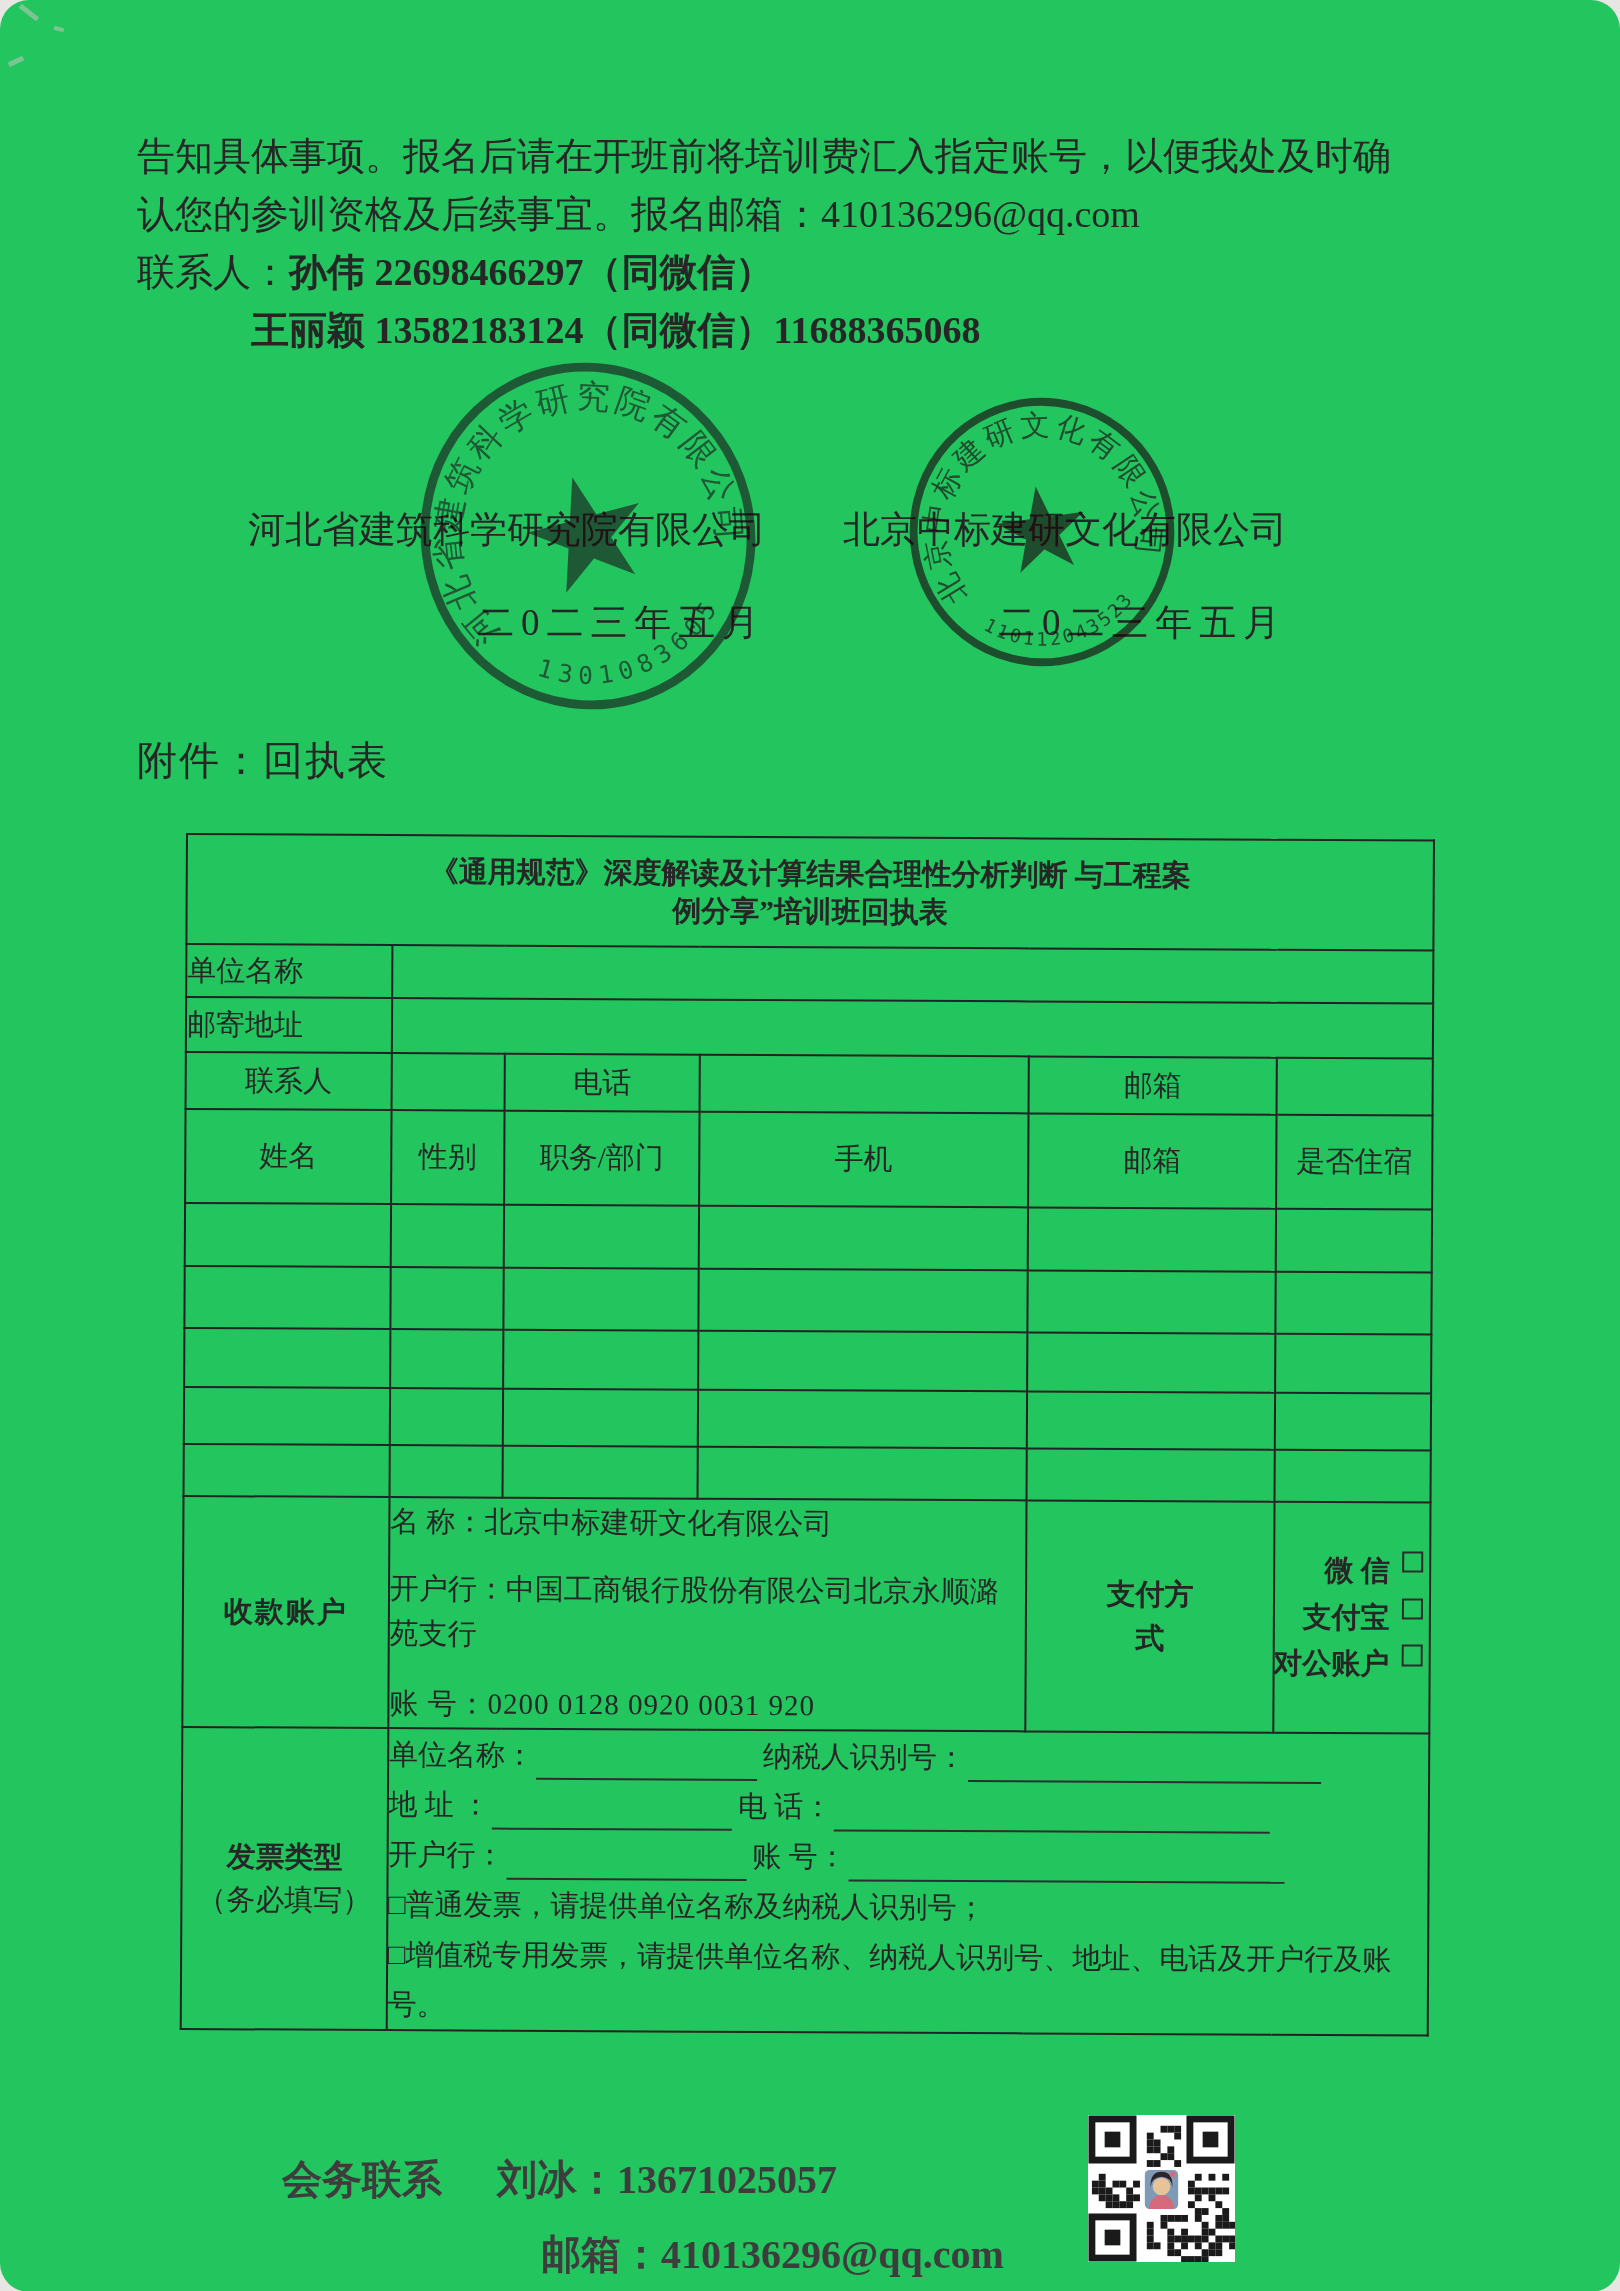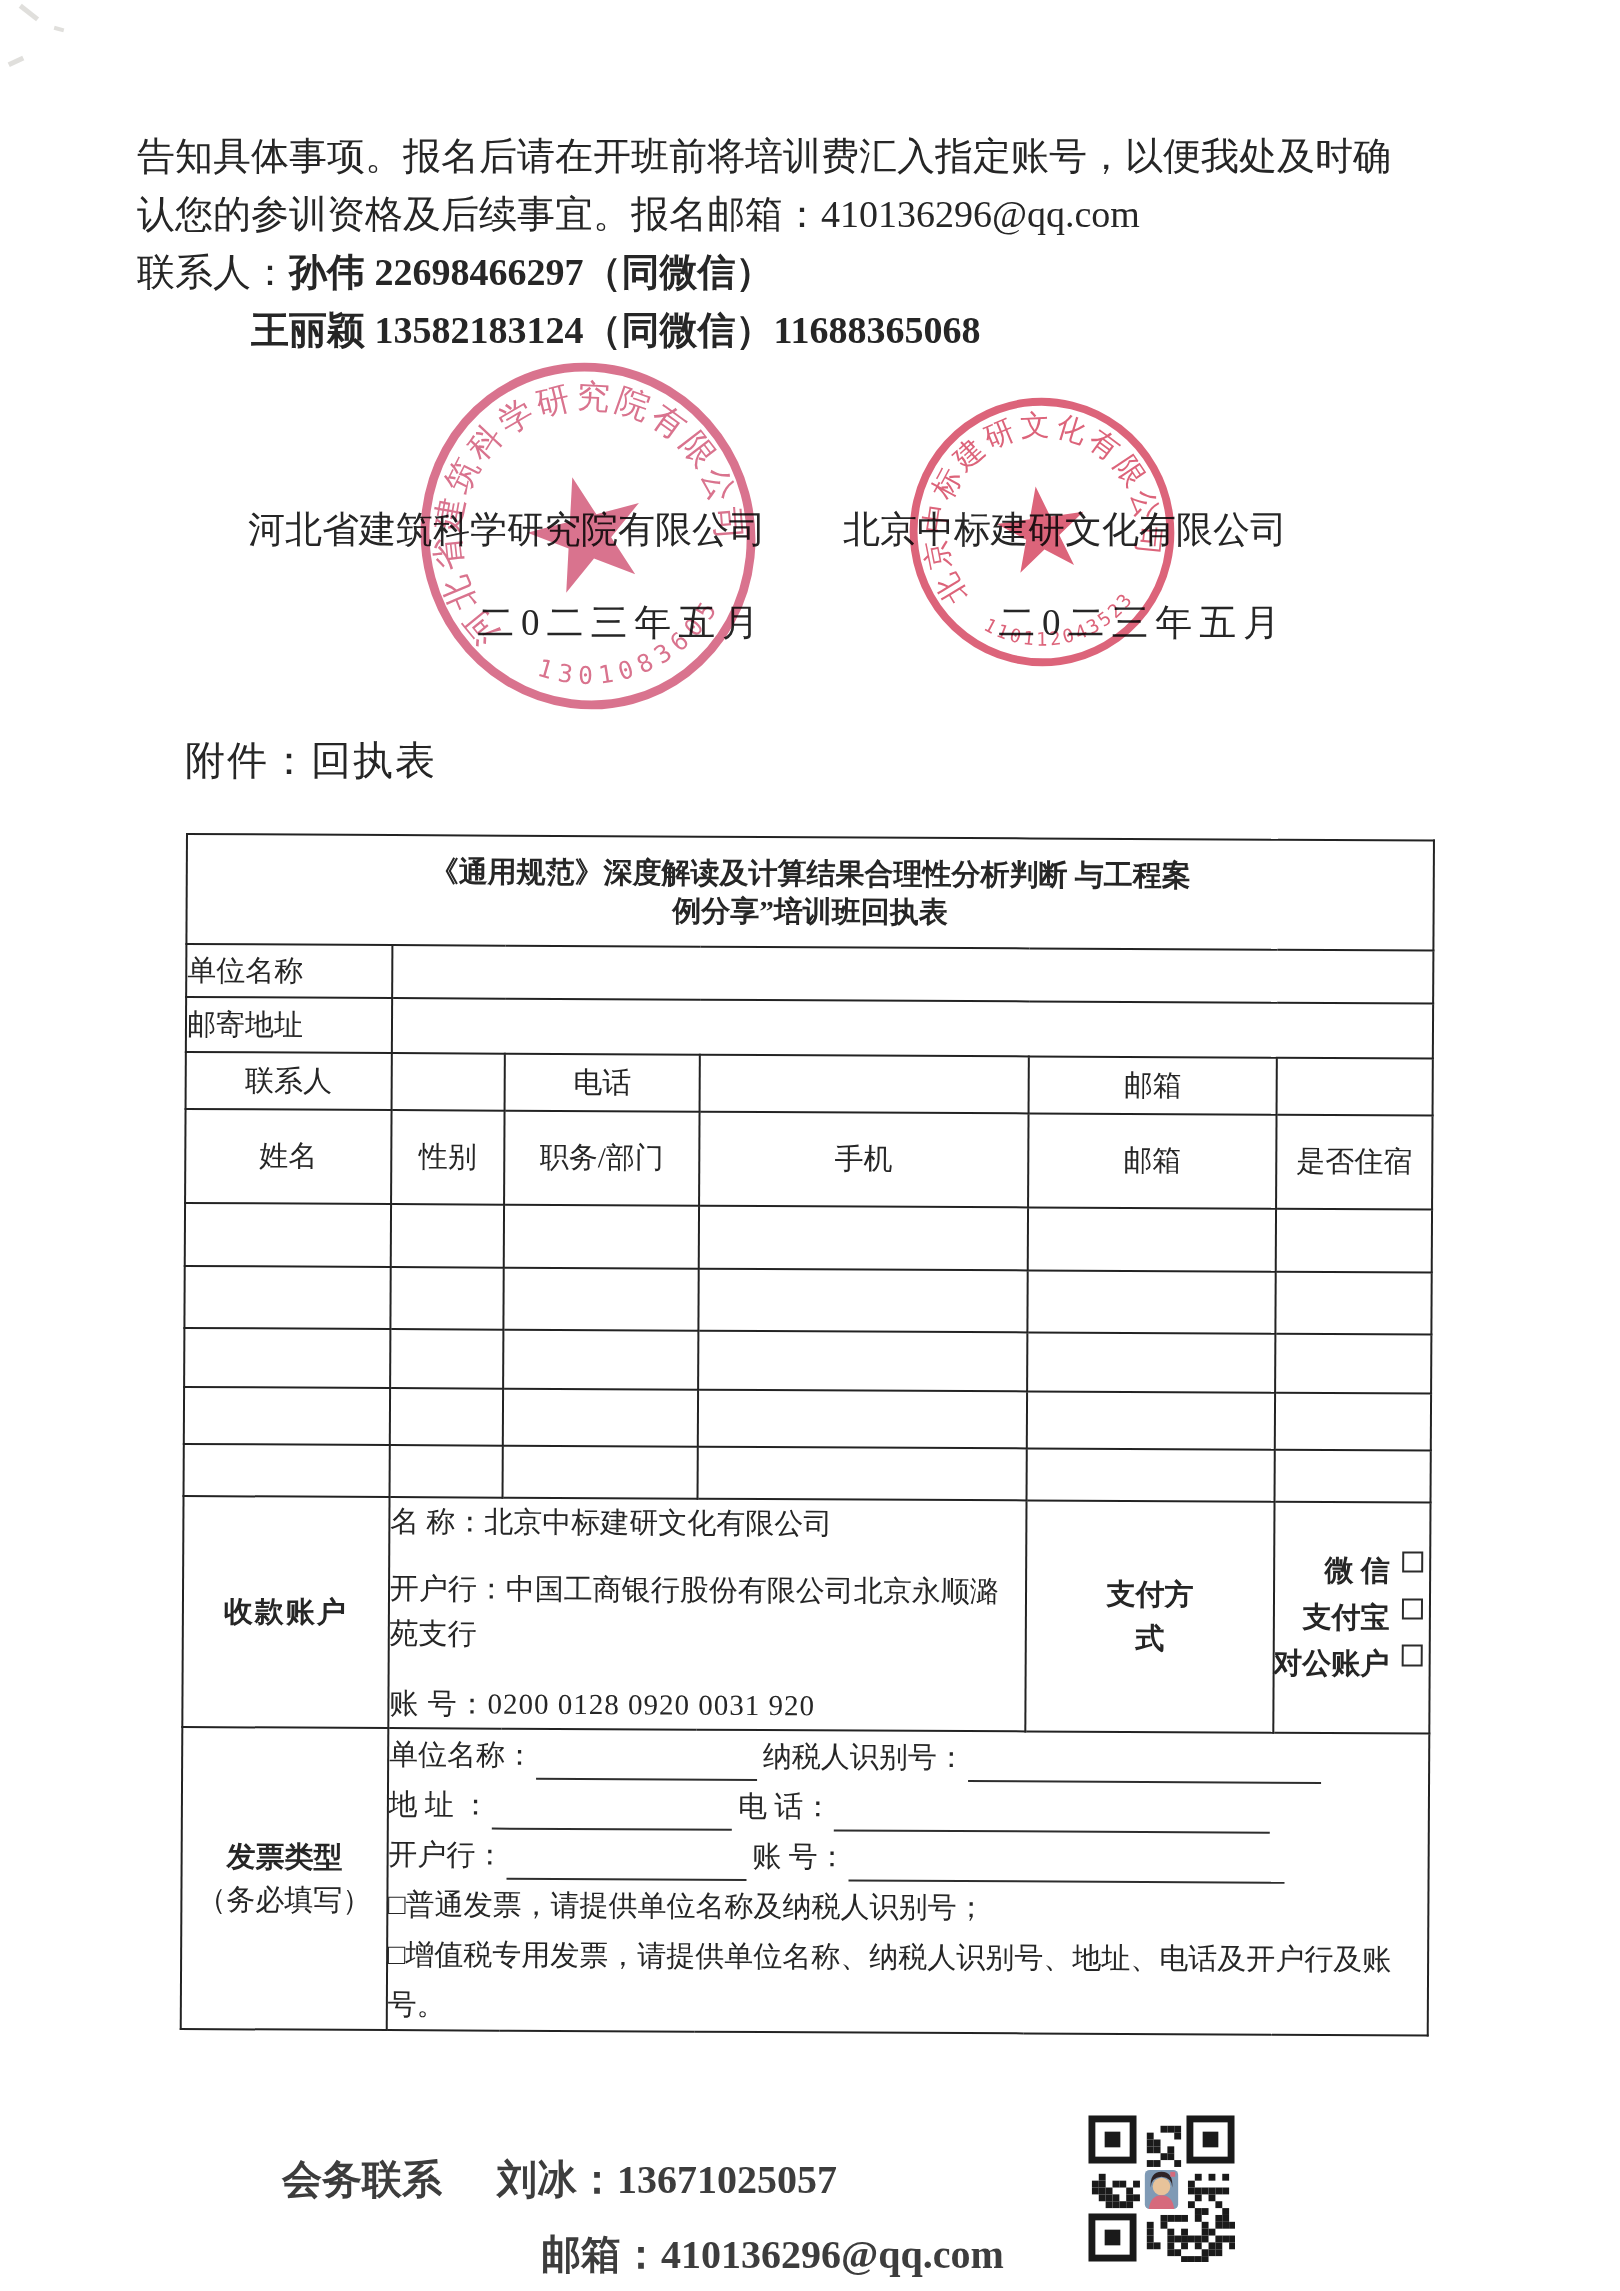--- a/index.html
+++ b/index.html
@@ -1,19 +1,19 @@
 <!DOCTYPE html>
 <html><head>
 <meta charset="utf-8">
 <style>
   html,body { margin:0; padding:0; background:#e8e6e2; }
   .page {
     position:relative; width:1620px; height:2292px; margin:0 auto;
-    background:#ffffff; overflow:hidden;
-    font-family:"Liberation Serif","DejaVu Serif",serif; color:#262626;
+    background:#22c55e; overflow:hidden;
+    font-family:"Liberation Serif","DejaVu Serif",serif; color:#262626;border-radius:29px;
   }
   
   .artifact { position:absolute; background:#c7c4bf; opacity:.55; }
   .art1 { left:17.6px; top:9.8px; width:21.6px; height:4.9px; transform:rotate(38deg); }
   .art2 { left:7.8px; top:59px; width:15.7px; height:4.9px; transform:rotate(-25deg); }
   .art3 { left:54px; top:27.4px; width:9.8px; height:3.9px; transform:rotate(15deg); }
 
   .intro { position:absolute; left:137px; top:127px; width:1372px; font-size:38px; line-height:58px; }
   .intro .ln { white-space:nowrap; }
   .b { font-weight:bold; }
@@ -24,21 +24,21 @@
   .sig-left { left:248px; top:505px; }
   .sig-right { left:843px; top:505px; }
   .sig .date { margin-top:43px; letter-spacing:6.9px;text-align:right; }
   .sig-left .date { margin-left:102px; }
   .sig-right .date { margin-left:84px; }
 
   .seal { position:absolute; mix-blend-mode:multiply; opacity:.88; }
   .seal-left  { left:400px; top:343px; }
   .seal-right { left:897px; top:387px; }
 
-  .attachment { position:absolute; left:137px; top:733px; font-size:40px; letter-spacing:2px;margin-left:48px; }
+  .attachment { position:absolute; left:137px; top:733px; font-size:40px; letter-spacing:2px; }
 
   .table-wrap { position:absolute; left:186px; top:833px; width:1249px; transform:rotate(0.3deg); transform-origin:0 0; }
   table.form { width:100%; border-collapse:collapse; border:2.9px solid #232323; table-layout:fixed; }
   table.form td { border:2px solid #232323; vertical-align:middle; font-size:29px; padding:0; }
   td.title-cell { text-align:center; font-weight:bold; font-size:41px; line-height:1.32; padding:9.8px 7.8px; }
   td.row-label { padding-left:25.5px; }
   td.center { text-align:center; }
   tr.hdr td { text-align:center; font-size:29px; }
   td.acct-label { text-align:center; font-weight:bold; font-size:34px; letter-spacing:2px; }
   td.acct-info { padding:15.7px 13.7px 15.7px 29px; line-height:1.55; font-size:29px; }

